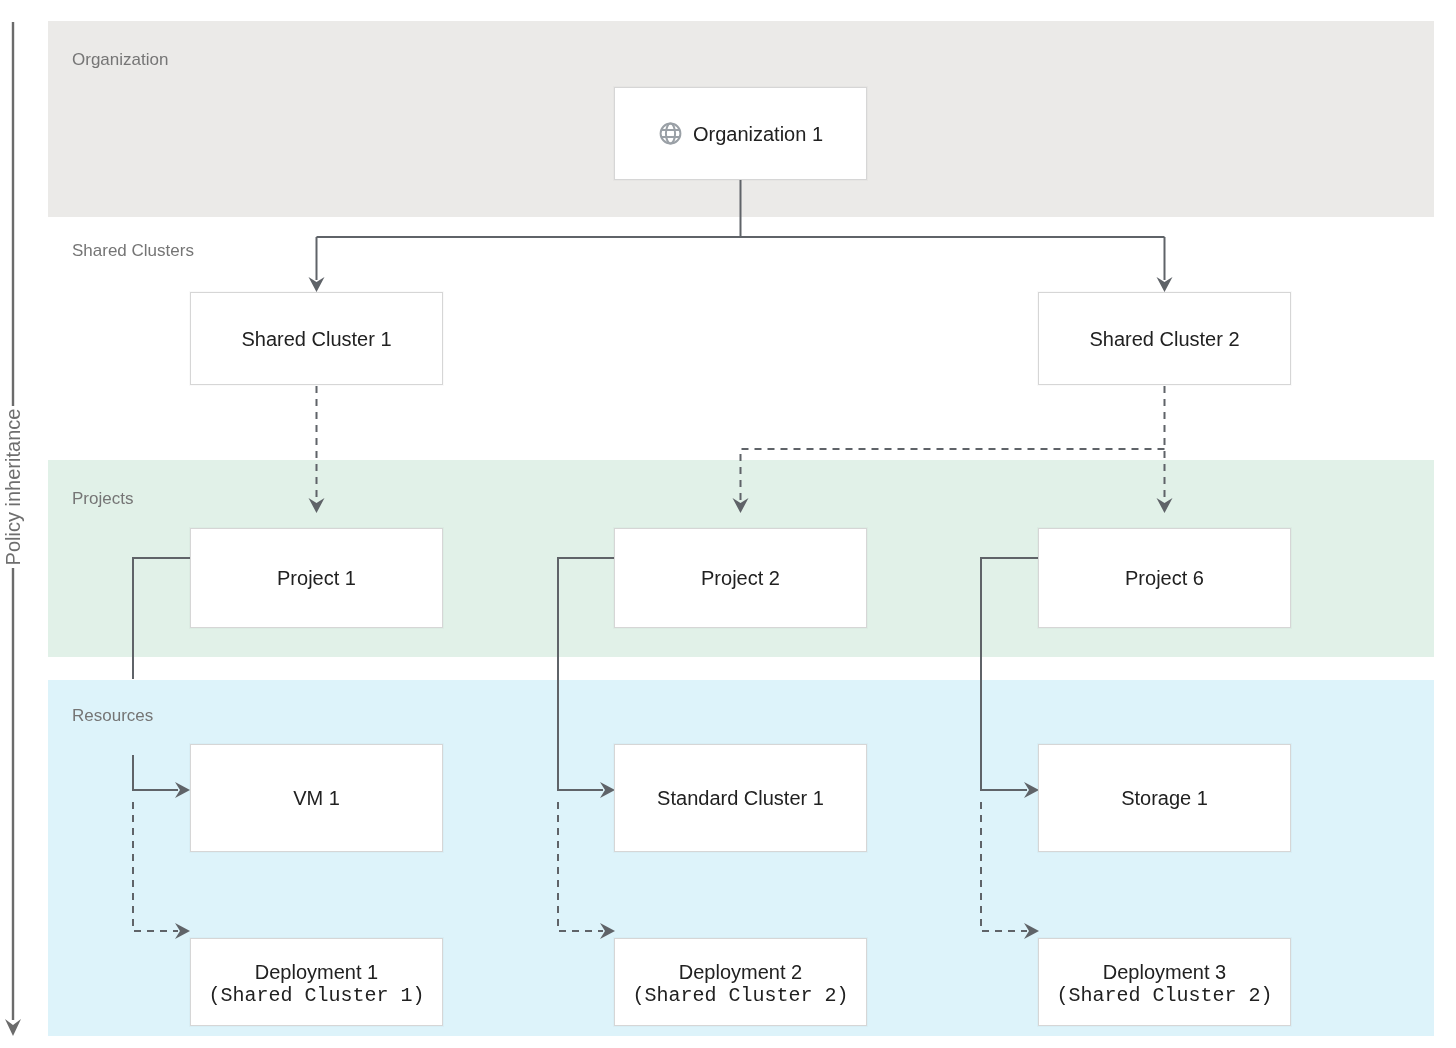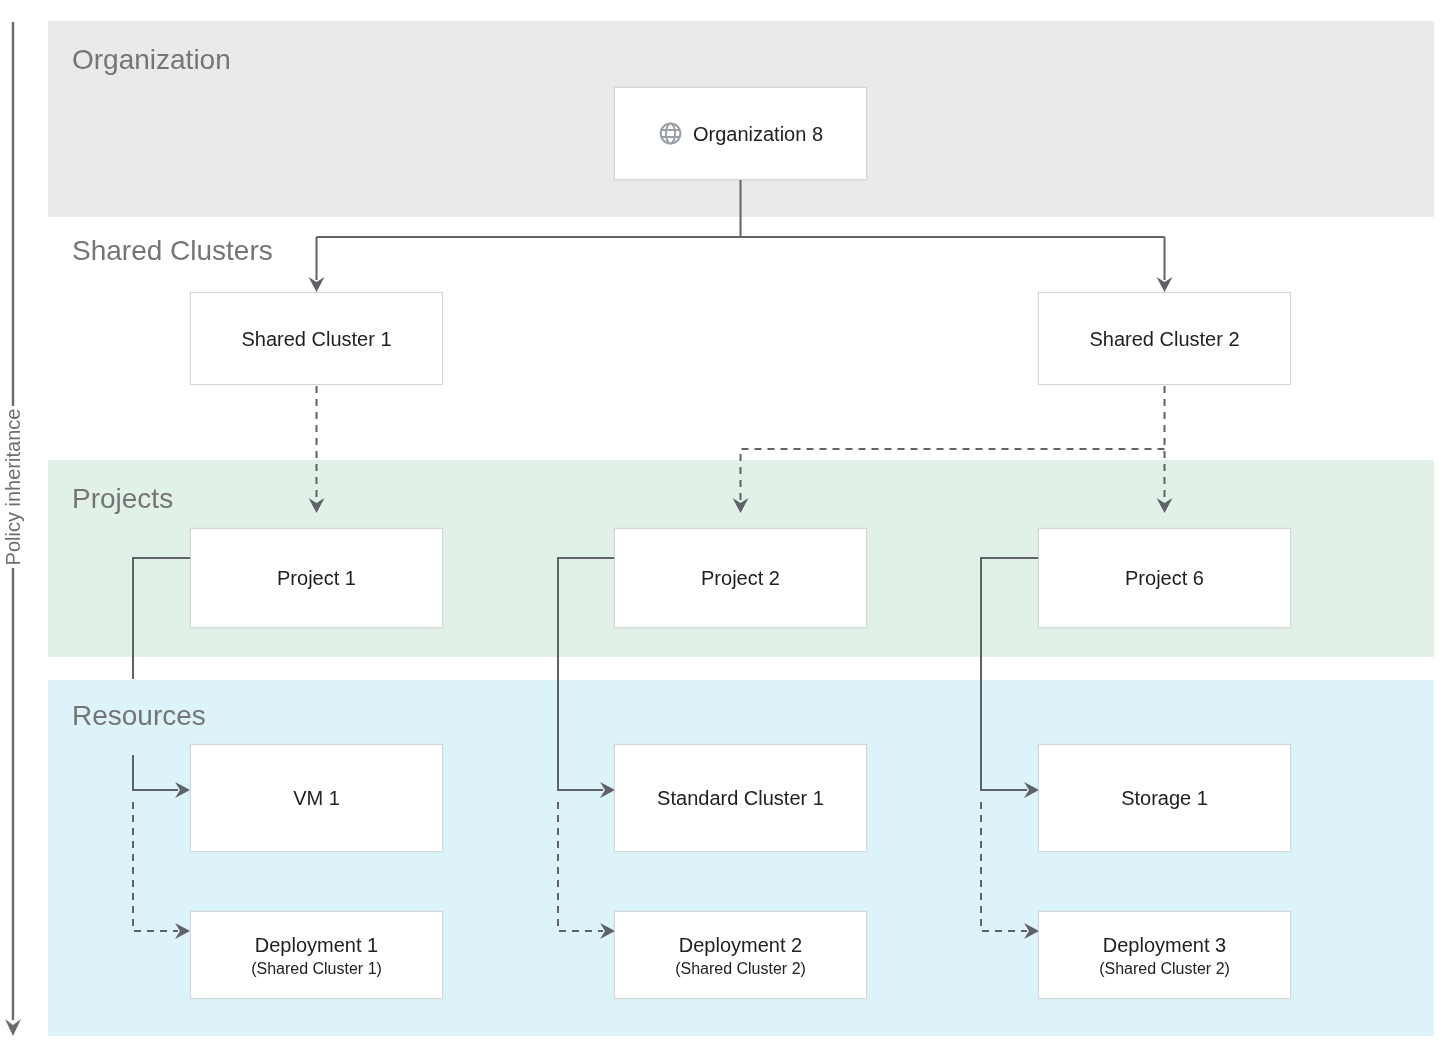--- a/index.html
+++ b/index.html
@@ -26,21 +26,21 @@
 
   
   .band { position: absolute; left: 48px; width: 1386px; }
   .band-organization { top: 21px;  height: 196px; background: var(--band_organization); }
   .band-projects     { top: 460px; height: 197px; background: var(--band_projects); }
   .band-resources    { top: 680px; height: 356px; background: var(--band_resources); }
 
   .band-label {
     position: absolute;
     left: 72px;
-    font-size: 28px;
+    font-size: 17px;
     line-height: 26px;
     color: var(--band_label_text);
     white-space: nowrap;
   }
   .lbl-organization    { top: 47px; }
   .lbl-shared-clusters { top: 238px; }
   .lbl-projects        { top: 486px; }
   .lbl-resources       { top: 703px; }
 
   
@@ -75,30 +75,30 @@
     box-shadow: 0 0 0 1px rgba(0,0,0,0.02);
     display: flex;
     align-items: center;
     justify-content: center;
     text-align: center;
     font-size: 20px;
     color: var(--node_text);
   }
   .node.stacked { flex-direction: column; }
   .node .node-label { line-height: 26px; }
-  .node .node-sublabel { font-size: 16px; line-height: 21px; color: var(--node_text); }
+  .node .node-sublabel { font-size: 20px; line-height: 21px; color: var(--node_text); font-family: Liberation Mono, monospace; }
 
   .col1 { left: 190px; }
   .col2 { left: 614px; }
   .col3 { left: 1038px; align-items: center; }
   .row-org      { top: 87px; }
   .row-shared   { top: 292px; }
   .row-project  { top: 528px; height: 100px; }
   .row-res1     { top: 744px; height: 108px; }
-  .row-res2     { top: 911px; height: 88px; }
+  .row-res2     { top: 938px; height: 88px; }
 
   .icon-globe { display: inline-flex; margin-right: 10px; }
 </style>
 </head>
 <body>
 
 <div class="canvas">
 
   <div class="band band-organization"></div>
   <div class="band band-projects"></div>
@@ -150,21 +150,21 @@
   </svg>
 
   <div class="node col2 row-org">
     <span class="icon-globe">
       <svg width="25" height="25" viewBox="0 0 24 24" fill="none" stroke="var(--globe_icon)" stroke-width="1.9">
         <circle cx="12" cy="12" r="9.5"></circle>
         <ellipse cx="12" cy="12" rx="4.4" ry="9.5"></ellipse>
         <path d="M3.4 8.6 H20.6 M3.4 15.4 H20.6"></path>
       </svg>
     </span>
-    <span class="node-label">Organization 8</span>
+    <span class="node-label">Organization 1</span>
   </div>
 
   <div class="node col1 row-shared">
     <span class="node-label">Shared Cluster 1</span>
   </div>
   <div class="node col3 row-shared">
     <span class="node-label">Shared Cluster 2</span>
   </div>
 
   <div class="node col1 row-project">

